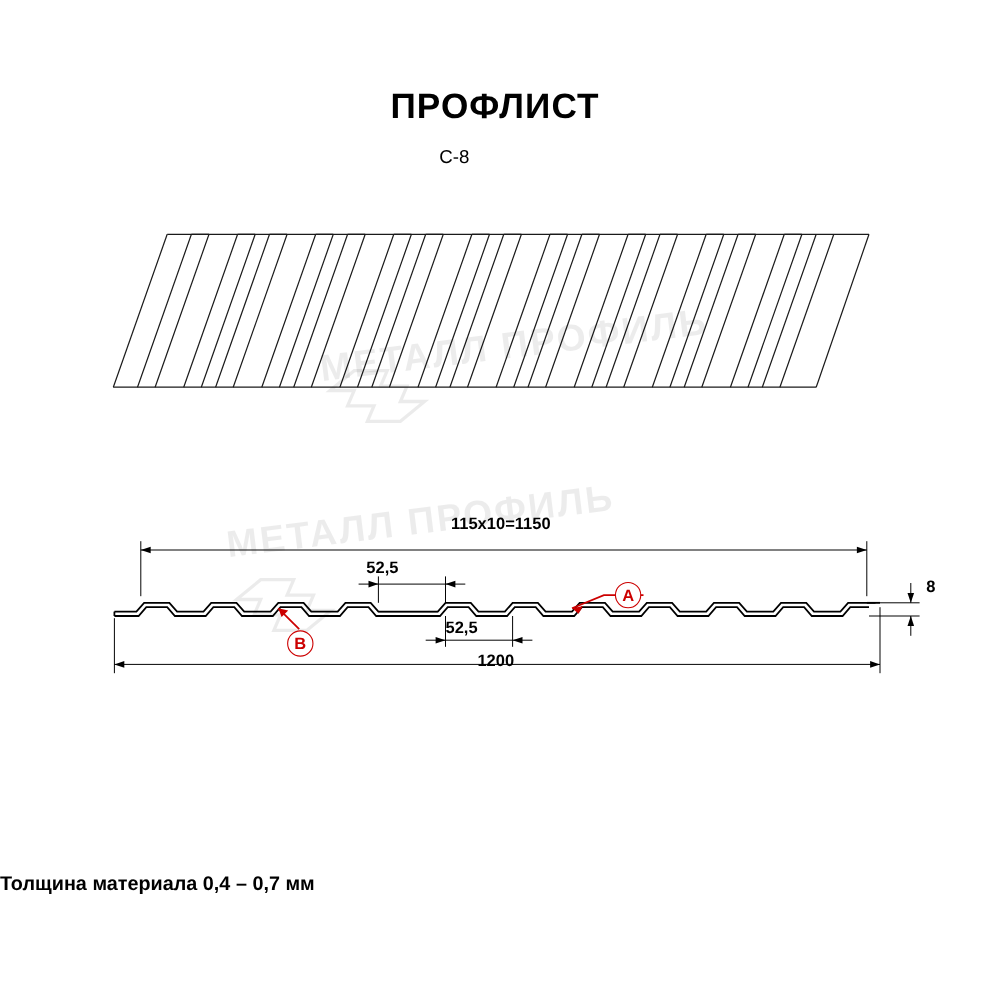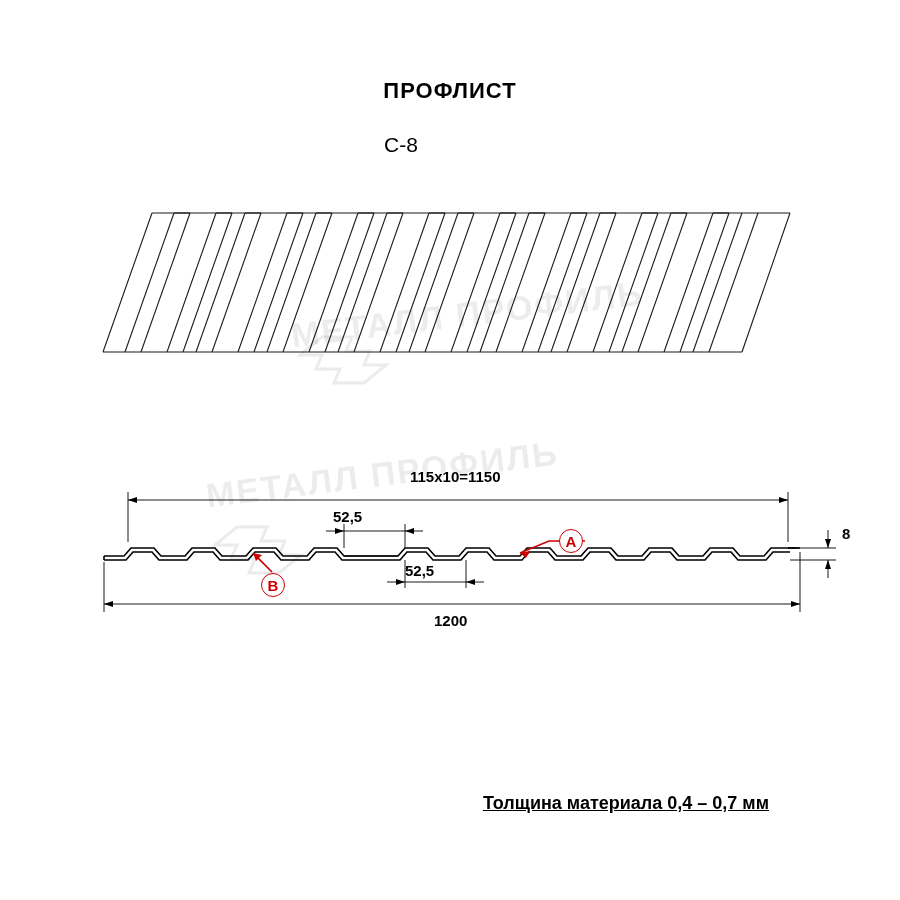--- a/index.html
+++ b/index.html
@@ -20,44 +20,43 @@
     left: 0; top: 0;
     width: 900px;
     height: 900px;
   }
   .title {
     position: absolute;
     left: 0;
     top: 78px;
     width: 900px;
     text-align: center;
-    font-size: 22px;
+    font-size: 32px;
     font-weight: bold;
     letter-spacing: 1px;
     color: #000;
   }
   .subtitle {
     position: absolute;
-    left: 0;
+    left: 12px;
     top: 133px;
     width: 802px;
     text-align: center;
-    font-size: 21px;
+    font-size: 17px;
     color: #000;
   }
   .footer {
     position: absolute;
     left: 0;
     top: 793px;
     width: 769px;
-    text-align: right;
+    text-align: left;
     font-size: 18px;
     font-weight: bold;
     color: #000;
-    text-decoration: underline;
   }
   .dim-label {
     position: absolute;
     font-size: 15px;
     color: #000;
     white-space: nowrap;
     font-weight: bold;
   }
   .callout-letter {
     position: absolute;
@@ -253,19 +252,19 @@
     <path d="M253 553 l9 2 l-6 6 z" fill="#cc0000" stroke="none"></path>
   </g>
 </svg>
 
 <div class="wm wm-1">МЕТАЛЛ ПРОФИЛЬ</div>
 <div class="wm wm-2">МЕТАЛЛ ПРОФИЛЬ</div>
 
 <div class="dim-label" style="left:410px; top:468px;">115х10=1150</div>
 <div class="dim-label" style="left:333px; top:508px;">52,5</div>
 <div class="dim-label" style="left:405px; top:562px;">52,5</div>
-<div class="dim-label" style="left:434px; top:612px;">1200</div>
+<div class="dim-label" style="left:434px; top:592px;">1200</div>
 <div class="dim-label" style="left:842px; top:525px;">8</div>
 
 <div class="callout-letter" style="left:559px; top:529px;">A</div>
 <div class="callout-letter" style="left:261px; top:573px;">B</div>
 
 <div class="footer">Толщина материала 0,4 – 0,7 мм</div>
 
 </body></html>

